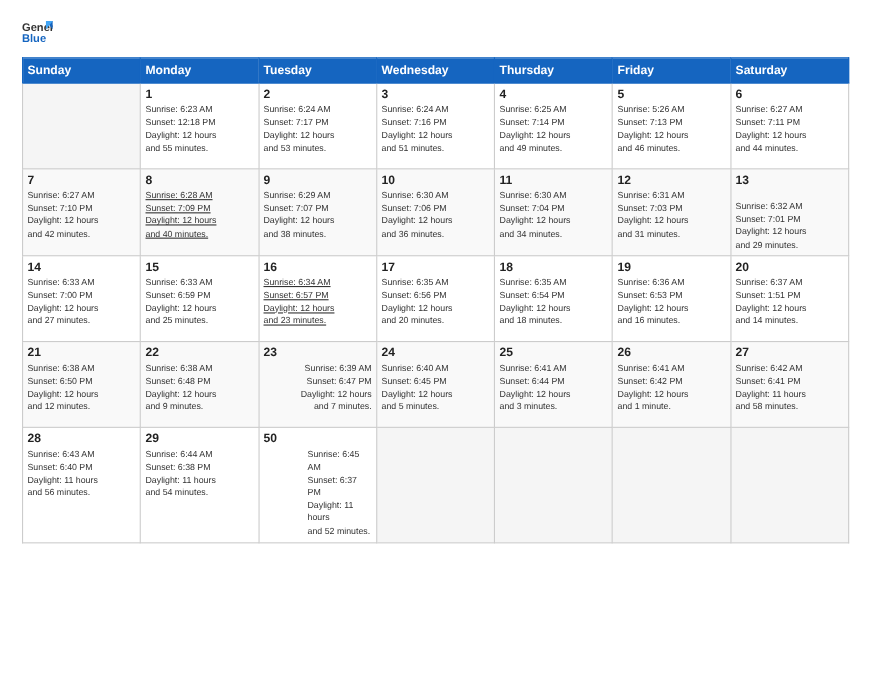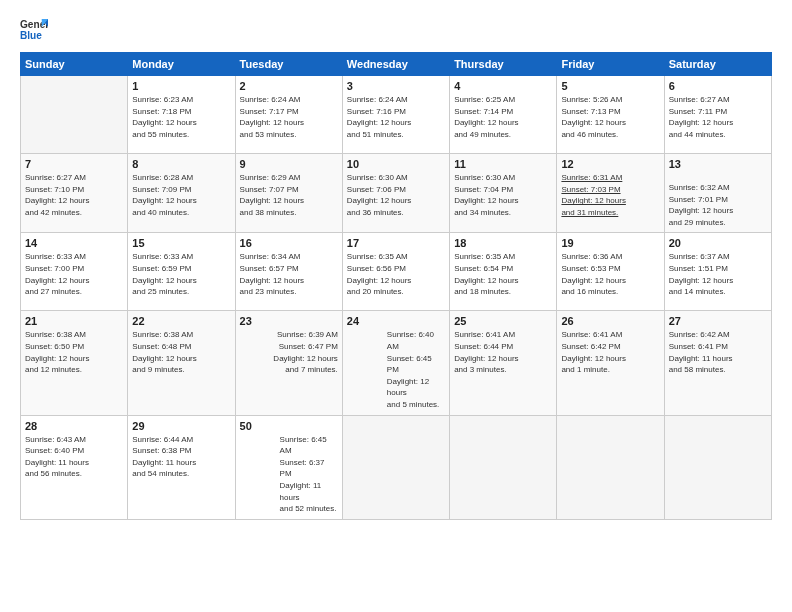--- a/index.html
+++ b/index.html
@@ -112,21 +112,21 @@
           <th>Friday</th>
           <th>Saturday</th>
         </tr>
     </thead>
     <tbody id="calendar-body">
     <tr>
           <td class="empty-cell"></td>
           <td>
             <span class="day-number">1</span>
             <div class="day-info" style="white-space: pre-line;">Sunrise: 6:23 AM
-Sunset: 7:18 PM
+Sunset: 12:18 PM
 Daylight: 12 hours
 and 55 minutes.</div>
           </td>
           <td>
             <span class="day-number">2</span>
             <div class="day-info" style="white-space: pre-line;">Sunrise: 6:24 AM
 Sunset: 7:17 PM
 Daylight: 12 hours
 and 53 minutes.</div>
           </td>
@@ -162,21 +162,21 @@
         <tr>
           <td>
             <span class="day-number">7</span>
             <div class="day-info" style="white-space: pre-line;">Sunrise: 6:27 AM
 Sunset: 7:10 PM
 Daylight: 12 hours
 and 42 minutes.</div>
           </td>
           <td>
             <span class="day-number">8</span>
-            <div class="day-info" style="white-space: pre-line;">Sunrise: 6:28 AM
+            <div class="day-info" style="white-space: pre-line; text-decoration: underline;">Sunrise: 6:28 AM
 Sunset: 7:09 PM
 Daylight: 12 hours
 and 40 minutes.</div>
           </td>
           <td>
             <span class="day-number">9</span>
             <div class="day-info" style="white-space: pre-line;">Sunrise: 6:29 AM
 Sunset: 7:07 PM
 Daylight: 12 hours
 and 38 minutes.</div>
@@ -190,21 +190,21 @@
           </td>
           <td>
             <span class="day-number">11</span>
             <div class="day-info" style="white-space: pre-line;">Sunrise: 6:30 AM
 Sunset: 7:04 PM
 Daylight: 12 hours
 and 34 minutes.</div>
           </td>
           <td>
             <span class="day-number">12</span>
-            <div class="day-info" style="white-space: pre-line; text-decoration: underline;">Sunrise: 6:31 AM
+            <div class="day-info" style="white-space: pre-line;">Sunrise: 6:31 AM
 Sunset: 7:03 PM
 Daylight: 12 hours
 and 31 minutes.</div>
           </td>
           <td>
             <span class="day-number">13</span>
             <div class="day-info" style="white-space: pre-line; margin-top: 12px;">Sunrise: 6:32 AM
 Sunset: 7:01 PM
 Daylight: 12 hours
 and 29 minutes.</div>
@@ -220,21 +220,21 @@
           </td>
           <td>
             <span class="day-number">15</span>
             <div class="day-info" style="white-space: pre-line;">Sunrise: 6:33 AM
 Sunset: 6:59 PM
 Daylight: 12 hours
 and 25 minutes.</div>
           </td>
           <td>
             <span class="day-number">16</span>
-            <div class="day-info" style="white-space: pre-line;">Sunrise: 6:34 AM
+            <div class="day-info" style="white-space: pre-line; text-decoration: underline;">Sunrise: 6:34 AM
 Sunset: 6:57 PM
 Daylight: 12 hours
 and 23 minutes.</div>
           </td>
           <td>
             <span class="day-number">17</span>
             <div class="day-info" style="white-space: pre-line;">Sunrise: 6:35 AM
 Sunset: 6:56 PM
 Daylight: 12 hours
 and 20 minutes.</div>
@@ -278,21 +278,21 @@
           </td>
           <td>
             <span class="day-number">23</span>
             <div class="day-info" style="white-space: pre-line; text-align: right;">Sunrise: 6:39 AM
 Sunset: 6:47 PM
 Daylight: 12 hours
 and 7 minutes.</div>
           </td>
           <td>
             <span class="day-number">24</span>
-            <div class="day-info" style="white-space: pre-line; margin-left: 40px;">Sunrise: 6:40 AM
+            <div class="day-info" style="white-space: pre-line;">Sunrise: 6:40 AM
 Sunset: 6:45 PM
 Daylight: 12 hours
 and 5 minutes.</div>
           </td>
           <td>
             <span class="day-number">25</span>
             <div class="day-info" style="white-space: pre-line;">Sunrise: 6:41 AM
 Sunset: 6:44 PM
 Daylight: 12 hours
 and 3 minutes.</div>

